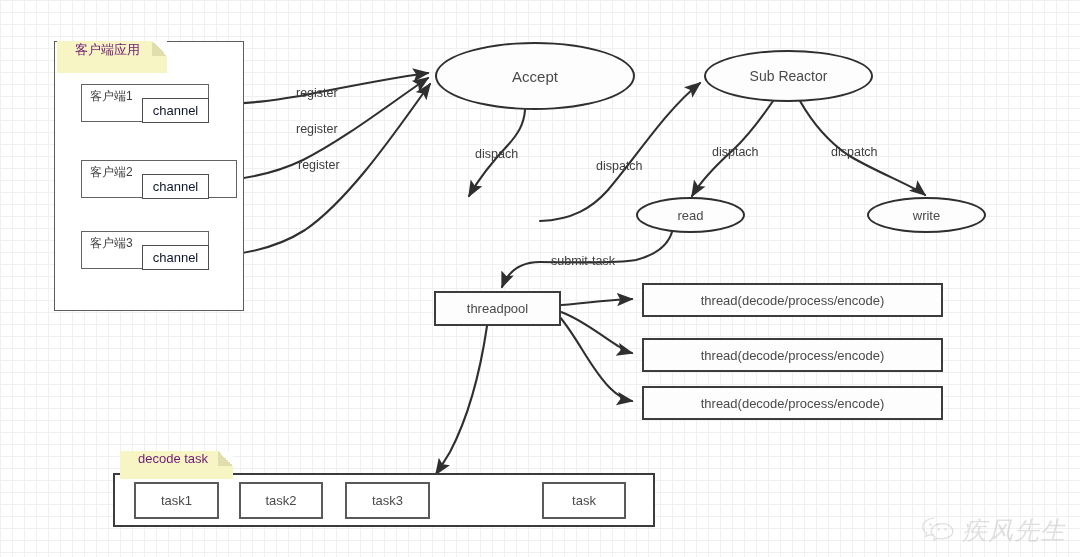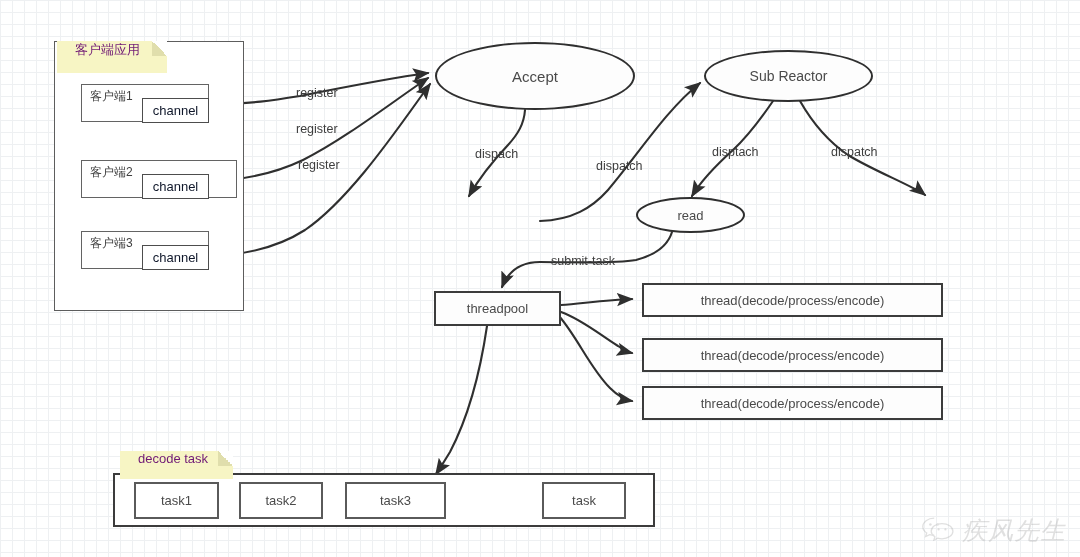--- a/index.html
+++ b/index.html
@@ -231,20 +231,21 @@
   </div>
   <div class="channel-box" style="left:142px; top:245px; width:67px; height:25px;">channel</div>
 
   <div class="ellipse" style="left:435px; top:42px; width:200px; height:68px; font-size:15px;">Accept</div>
 
   <div class="ellipse" style="left:704px; top:50px; width:169px; height:52px; font-size:14px;">Sub Reactor</div>
 
 
   <div class="ellipse" style="left:636px; top:197px; width:109px; height:36px; font-size:13px;">read</div>
 
+  <div class="ellipse" style="left:867px; top:197px; width:119px; height:36px; font-size:13px;">write</div>
 
   <div class="rect" style="left:434px; top:291px; width:127px; height:35px; font-size:13px;">threadpool</div>
 
   <div class="rect" style="left:642px; top:283px; width:301px; height:34px; font-size:13px;">thread(decode/process/encode)</div>
   <div class="rect" style="left:642px; top:338px; width:301px; height:34px; font-size:13px;">thread(decode/process/encode)</div>
   <div class="rect" style="left:642px; top:386px; width:301px; height:34px; font-size:13px;">thread(decode/process/encode)</div>
 
   <div class="edge-label" style="left:296px; top:86px;">register</div>
   <div class="edge-label" style="left:296px; top:122px;">register</div>
   <div class="edge-label" style="left:298px; top:158px;">register</div>
@@ -261,21 +262,21 @@
 
   <div class="queue-box" style="left:113px; top:473px; width:542px; height:54px;"></div>
 
   <div class="note" style="left:120px; top:451px; width:113px; height:28px;">
     <span>decode task</span>
     <span class="fold"></span>
   </div>
 
   <div class="task-box" style="left:134px; top:482px; width:85px; height:37px;">task1</div>
   <div class="task-box" style="left:239px; top:482px; width:84px; height:37px;">task2</div>
-  <div class="task-box" style="left:345px; top:482px; width:101px; height:37px;">task3</div>
+  <div class="task-box" style="left:345px; top:482px; width:85px; height:37px;">task3</div>
   <div class="task-box" style="left:542px; top:482px; width:84px; height:37px;">task</div>
 
   <div class="watermark">
     <span>
       <svg width="34" height="26" viewBox="0 0 34 26" xmlns="http://www.w3.org/2000/svg">
         <g fill="none" stroke="#9a9a9a" stroke-width="1.3">
           <path d="M13.2,2.2 C6.8,2.2 1.8,6.0 1.8,10.6 C1.8,13.2 3.3,15.5 5.7,17.0
                    L4.6,20.6 L8.6,18.6 C10.0,19.0 11.6,19.2 13.2,19.2"></path>
           <path d="M21.0,7.6 C27.0,7.6 31.9,11.0 31.9,15.2 C31.9,19.4 27.0,22.8 21.0,22.8
                    C19.5,22.8 18.0,22.6 16.7,22.2 L12.9,24.0 L13.9,20.8

